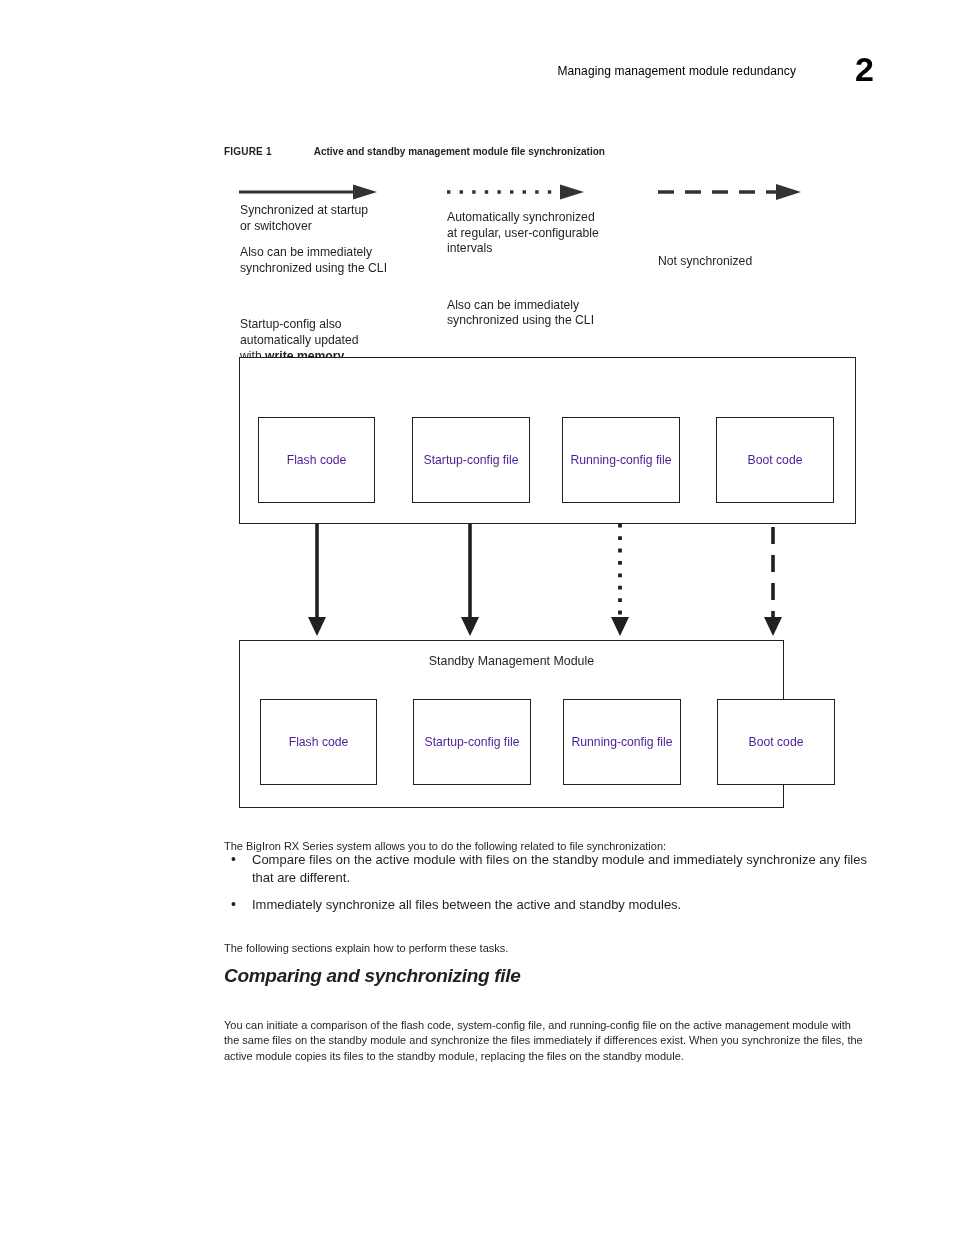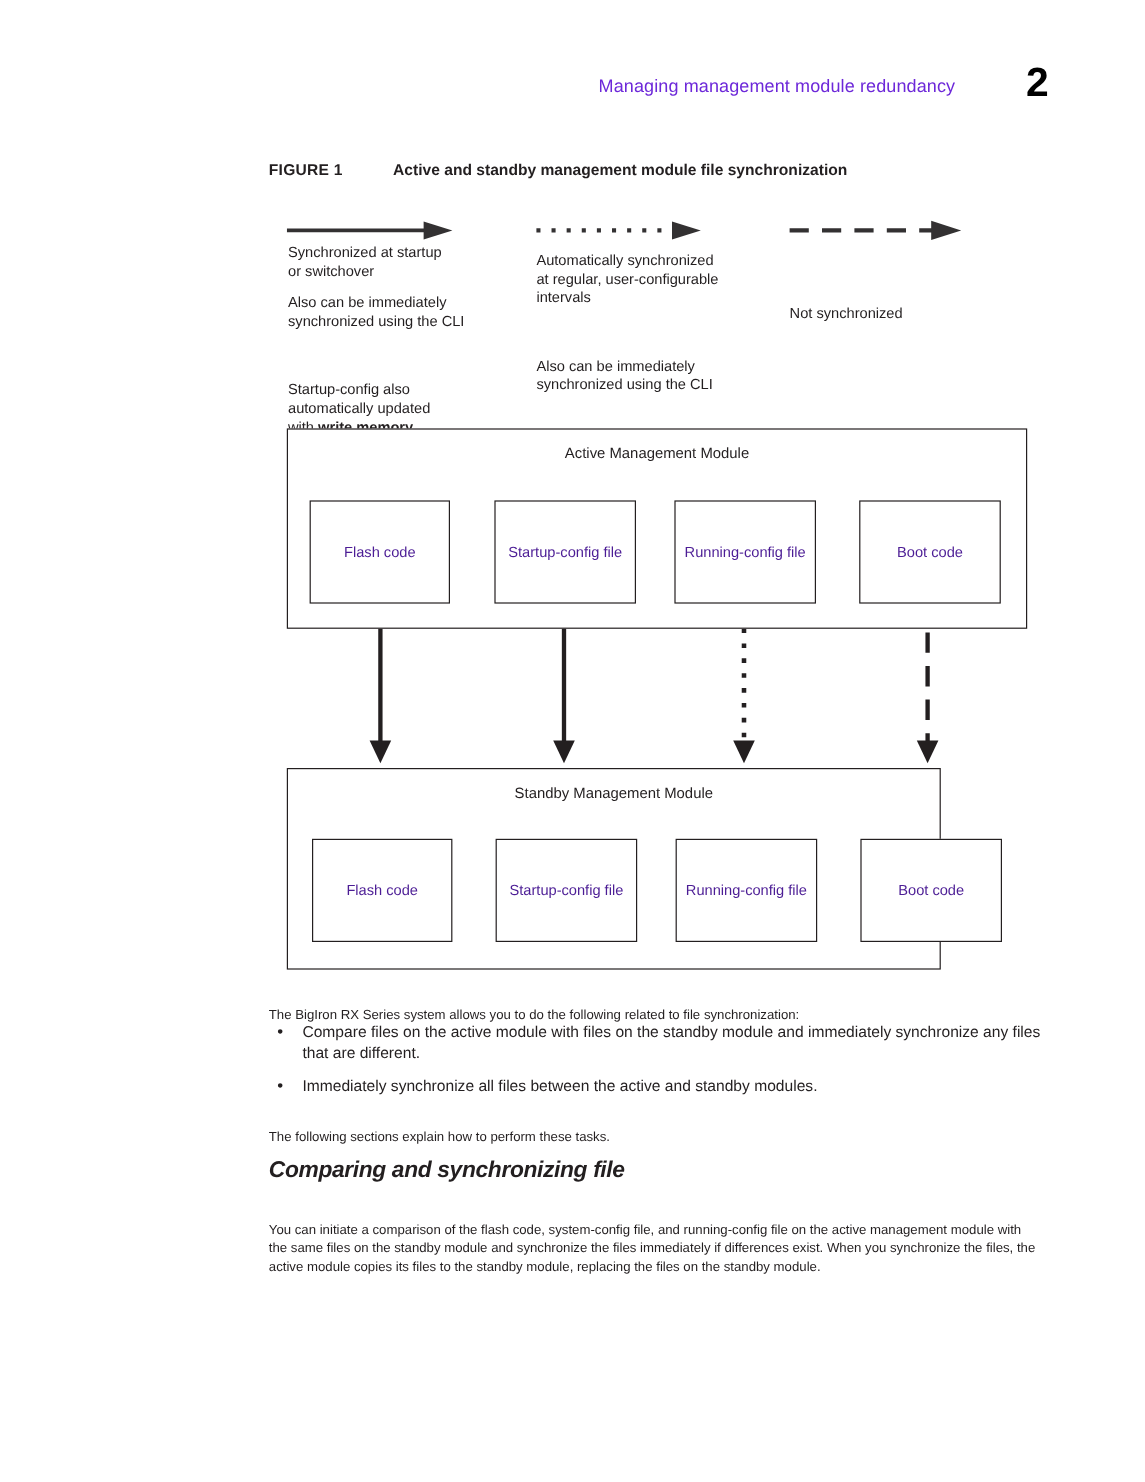--- a/index.html
+++ b/index.html
@@ -21,41 +21,41 @@
     position: absolute;
     top: 60px;
     left: 0;
     width: 954px;
     height: 46px;
   }
   #header-title {
     position: absolute;
     right: 158px;
     top: 4px;
-    font-size: 15px;
+    font-size: 12px;
     letter-spacing: 0.1px;
-    color: #6d28d9;
+    color: #000000;
     white-space: nowrap;
   }
   #page-number {
     position: absolute;
     right: 80px;
     top: -10px;
     font-size: 34px;
     font-weight: bold;
     color: #000;
     font-family: "Liberation Sans", sans-serif;
   }
 
   
   #figure-caption {
     position: absolute;
     left: 224px;
-    top: 134px;
-    font-size: 13px;
+    top: 146px;
+    font-size: 10px;
     font-weight: bold;
     color: #231f20;
     white-space: nowrap;
   }
   #figure-caption .fig-label {
     letter-spacing: 0.2px;
   }
   #figure-caption .fig-title {
     margin-left: 42px;
   }
@@ -207,21 +207,20 @@
     <polygon points="611,617 629,617 620,636" fill="#231f20"></polygon>
   </g>
 
   <g>
     <line x1="773" y1="499" x2="773" y2="622" stroke="#231f20" stroke-width="3.6" stroke-dasharray="17 11" stroke-linecap="butt"></line>
     <polygon points="764,617 782,617 773,636" fill="#231f20"></polygon>
   </g>
 </svg>
 
 <div class="module-box" style="left:239px; top:357px; width:617px; height:167px;">
-  <div class="module-title">Active Management Module</div>
   <div class="file-box" style="left:18px; top:59px; width:117px; height:86px;">
     <span>Flash code</span>
   </div>
   <div class="file-box" style="left:172px; top:59px; width:118px; height:86px;">
     <span>Startup-config file</span>
   </div>
   <div class="file-box" style="left:322px; top:59px; width:118px; height:86px;">
     <span>Running-config file</span>
   </div>
   <div class="file-box" style="left:476px; top:59px; width:118px; height:86px;">

